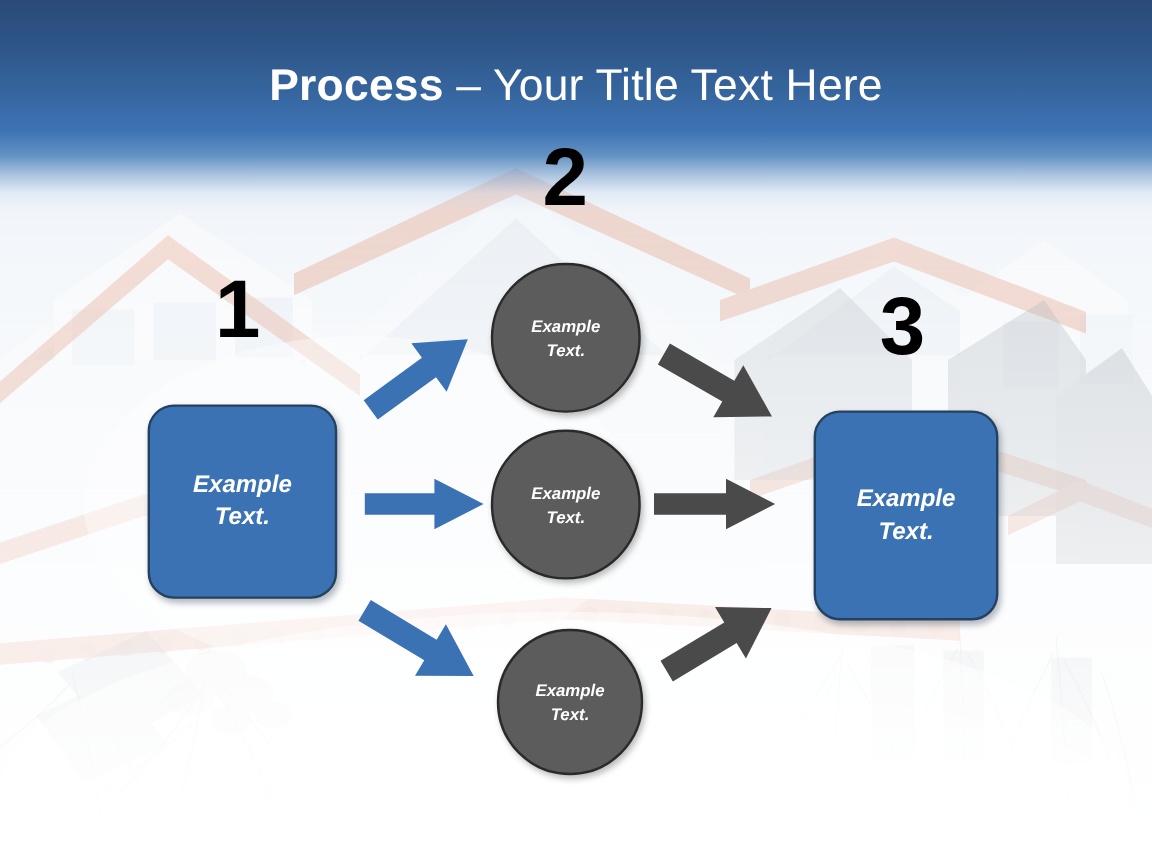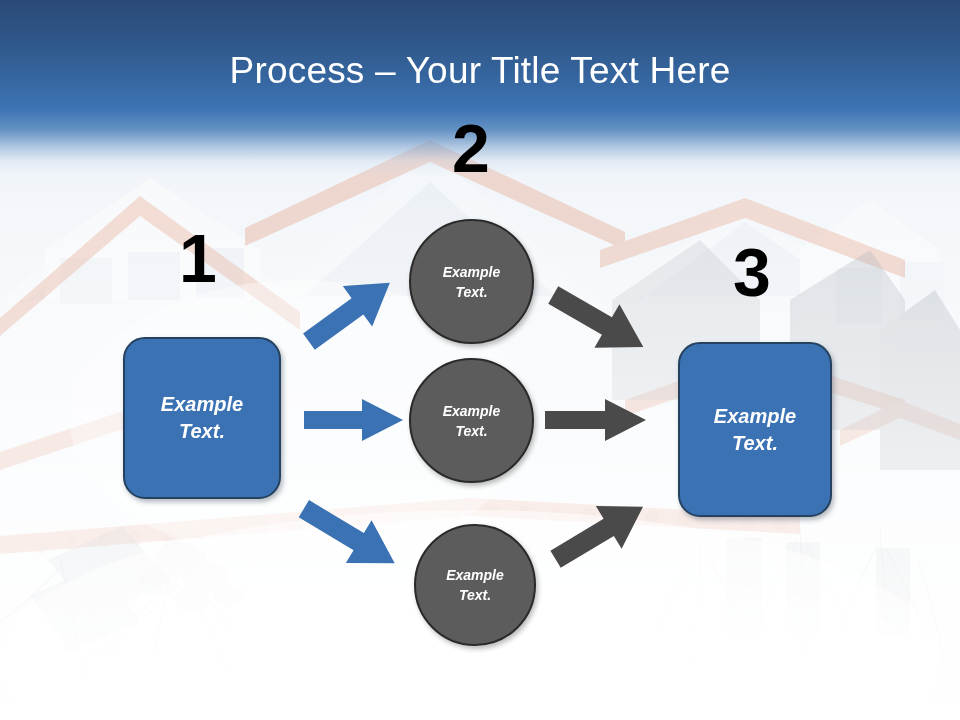--- a/index.html
+++ b/index.html
@@ -51,21 +51,21 @@
     position: absolute;
     left: 0; top: 49px;
     width: 960px;
     text-align: center;
     color: #ffffff;
     font-size: 37px;
     line-height: 44px;
     letter-spacing: 0.2px;
     white-space: nowrap;
   }
-  .title .t-bold { font-weight: normal; }
+  .title .t-bold { font-weight: bold; }
   .title .t-reg  { font-weight: normal; margin-top: 28px; }
 
   
   .step-num {
     position: absolute;
     color: #000000;
     font-weight: bold;
     font-size: 68px;
     line-height: 68px;
     text-align: center;

